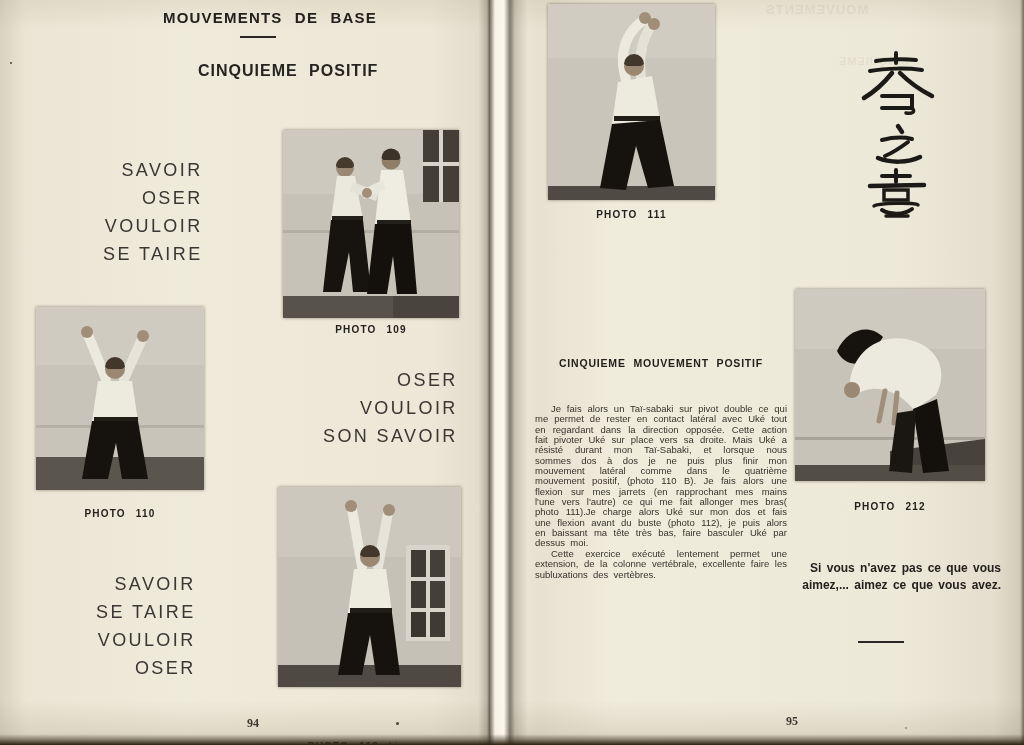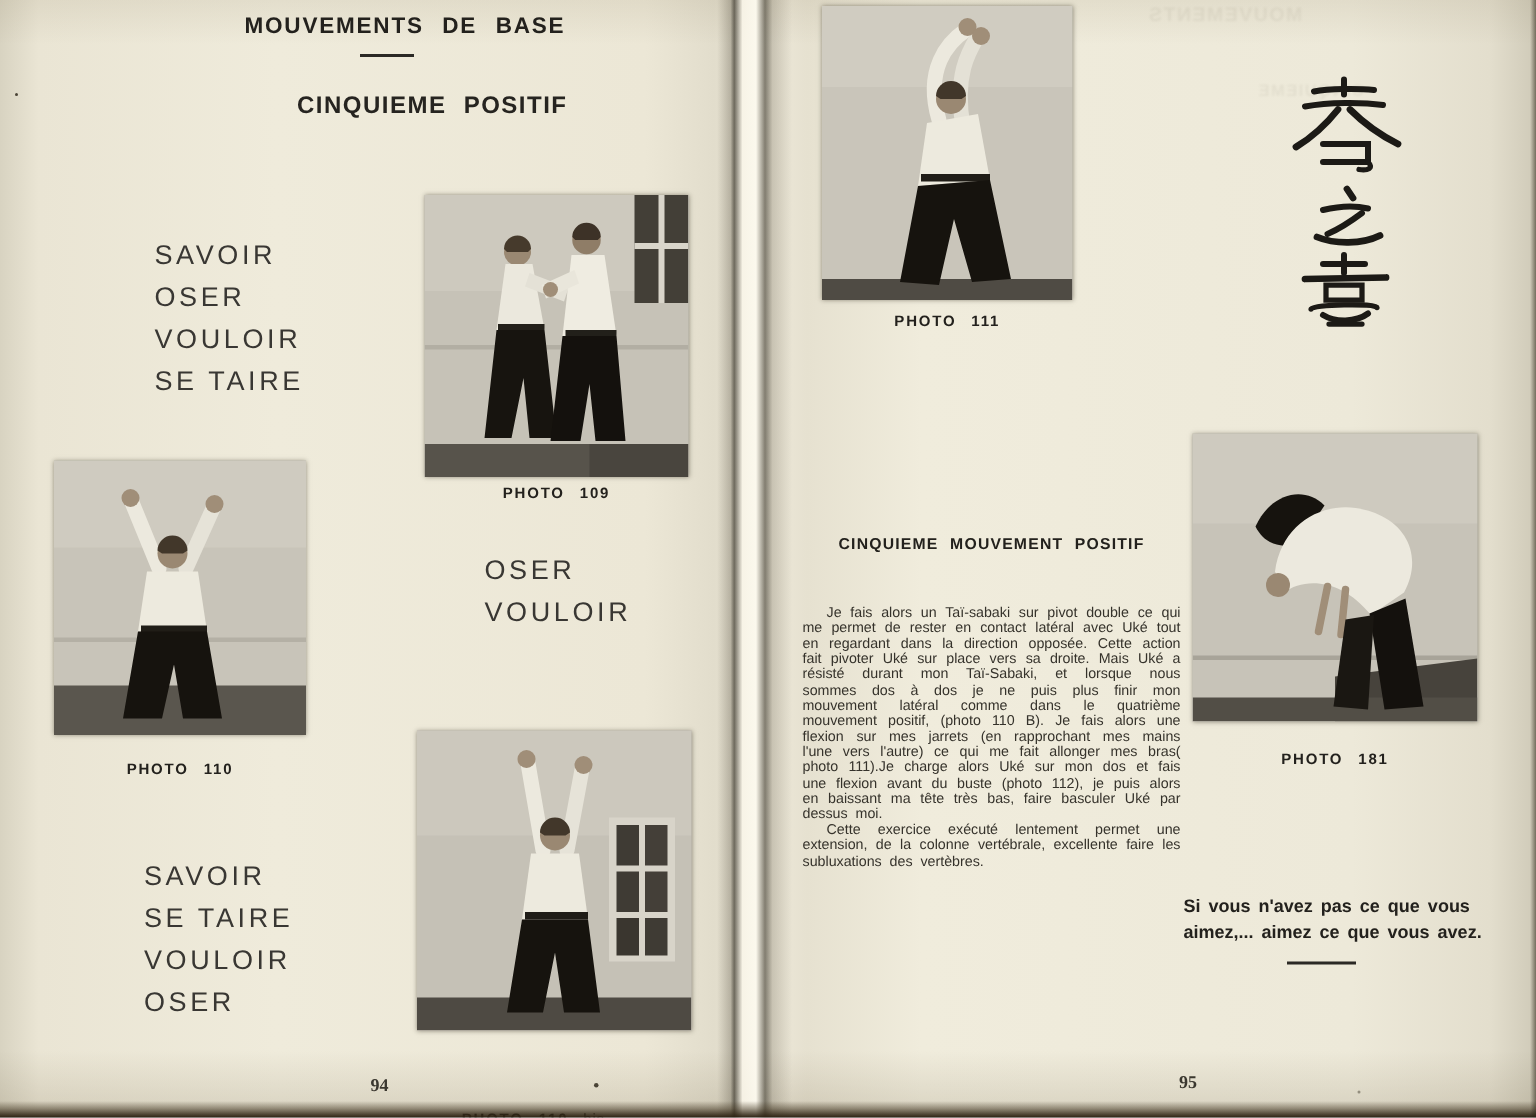--- a/index.html
+++ b/index.html
@@ -10,21 +10,21 @@
       linear-gradient(180deg, rgba(120,105,70,.10) 0%, rgba(120,105,70,0) 4%, rgba(120,105,70,0) 94%, rgba(90,75,45,.16) 100%),
       linear-gradient(90deg,#d8d3c1 0%,#eae5d4 2.5%,#efebdb 18%,#ece7d6 42%,#e2ddcc 46.5%,#efeadb 49.7%,#e6e1d0 52.5%,#f0ecdc 60%,#ede9d9 88%,#e3decd 97%,#cfcab8 100%);
   }
   
   .gutter{position:absolute;left:478px;top:0;width:50px;height:745px;pointer-events:none;
     background:linear-gradient(90deg,rgba(60,54,38,0) 0%,rgba(60,54,38,.28) 18%,rgba(35,31,21,.62) 23%,rgba(250,246,234,.85) 34%,rgba(252,249,238,.95) 52%,rgba(40,36,24,.55) 64%,rgba(70,63,45,.22) 74%,rgba(60,54,38,0) 100%);}
   .edge-bottom{position:absolute;left:0;bottom:0;width:1024px;height:11px;
     background:linear-gradient(180deg,rgba(62,50,30,0) 0%,rgba(62,50,30,.45) 45%,#2c2212 100%);}
   .edge-right{position:absolute;right:0;top:0;width:4px;height:745px;background:linear-gradient(90deg,rgba(40,34,20,0),rgba(40,34,20,.55));}
 
-  .abs{position:absolute;}
+  .abs{position:absolute;text-align:right;}
 
   .page-title{font-size:15px;font-weight:bold;letter-spacing:1.2px;word-spacing:7px;color:#23211d;}
   .title-rule{height:2px;background:#2b2925;}
   .subtitle{font-size:16px;font-weight:bold;letter-spacing:1px;word-spacing:6px;color:#262420;}
 
   .motto{font-size:18px;line-height:28px;letter-spacing:2.4px;color:#393733;font-weight:400;}
 
   .photo{position:absolute;background:#c4c0b5;box-shadow:0 0 3px rgba(50,44,30,.5);overflow:hidden;}
   .photo svg{display:block;width:100%;height:100%;}
   .caption{font-size:10px;font-weight:bold;letter-spacing:1.2px;word-spacing:6px;color:#23211d;text-align:center;}
@@ -102,20 +102,21 @@
       <path d="M62 74 L96 74 L102 114 L56 114 Z" fill="#edeade"></path>
       <rect x="58" y="110" width="44" height="5" fill="#201d17"></rect>
       <path d="M56 114 L102 114 L112 172 L86 172 L80 136 L72 172 L46 172 Z" fill="#16130e"></path>
     </svg>
   </div>
   <div class="abs caption" style="left:36px;top:508px;width:168px;">PHOTO 110</div>
 
   <div class="abs motto" style="left:323px;top:366px;">
     <div>OSER</div>
     <div>VOULOIR</div>
+    <div>SON SAVOIR</div>
   </div>
 
   <div class="abs motto" style="left:96px;top:570px;">
     <div>SAVOIR</div>
     <div>SE TAIRE</div>
     <div>VOULOIR</div>
     <div>OSER</div>
   </div>
 
   <div class="photo" style="left:278px;top:487px;width:183px;height:200px;">
@@ -211,29 +212,29 @@
 
       <circle cx="57" cy="101" r="8" fill="#9a8872"></circle>
 
       <path d="M90 102 L84 132" stroke="#a08e78" stroke-width="5" stroke-linecap="round"></path>
       <path d="M102 104 L99 134" stroke="#a08e78" stroke-width="5" stroke-linecap="round"></path>
 
       <path d="M118 120 L142 110 L154 182 L128 184 Z" fill="#14110d"></path>
       <path d="M102 124 L121 121 L117 184 L94 182 Z" fill="#1a1712"></path>
     </svg>
   </div>
-  <div class="abs caption" style="left:795px;top:501px;width:190px;">PHOTO 181</div>
+  <div class="abs caption" style="left:795px;top:501px;width:190px;">PHOTO 212</div>
 
   <div class="abs heading2" style="left:535px;top:357px;width:252px;">CINQUIEME MOUVEMENT POSITIF</div>
   <div class="abs bodycol" style="left:535px;top:404px;">
     <p>Je fais alors un Taï-sabaki sur pivot double ce qui me permet de rester en contact latéral avec Uké tout en regardant dans la direction opposée. Cette action fait pivoter Uké sur place vers sa droite. Mais Uké a résisté durant mon Taï-Sabaki, et lorsque nous sommes dos à dos je ne puis plus finir mon mouvement latéral comme dans le quatrième mouvement positif, (photo 110 B). Je fais alors une flexion sur mes jarrets (en rapprochant mes mains l'une vers l'autre) ce qui me fait allonger mes bras( photo 111).Je charge alors Uké sur mon dos et fais une flexion avant du buste (photo 112), je puis alors en baissant ma tête très bas, faire basculer Uké par dessus moi.</p>
     <p>Cette exercice exécuté lentement permet une extension, de la colonne vertébrale, excellente faire les subluxations des vertèbres.</p>
   </div>
 
-  <div class="abs quote" style="left:789px;top:596px;">Si vous n'avez pas ce que vous aimez,... aimez ce que vous avez.</div>
+  <div class="abs quote" style="left:789px;top:560px;">Si vous n'avez pas ce que vous aimez,... aimez ce que vous avez.</div>
   <div class="abs quote-rule" style="left:858px;top:641px;width:46px;"></div>
 
   <div class="abs pagenum" style="left:786px;top:714px;">95</div>
 
   <div class="speck" style="left:396px;top:722px;width:3px;height:3px;"></div>
   <div class="speck" style="left:10px;top:62px;width:2px;height:2px;"></div>
   <div class="speck" style="left:905px;top:727px;width:2px;height:2px;opacity:.5;"></div>
   <div class="gutter"></div>
   <div class="edge-bottom"></div>
   <div class="edge-right"></div>

